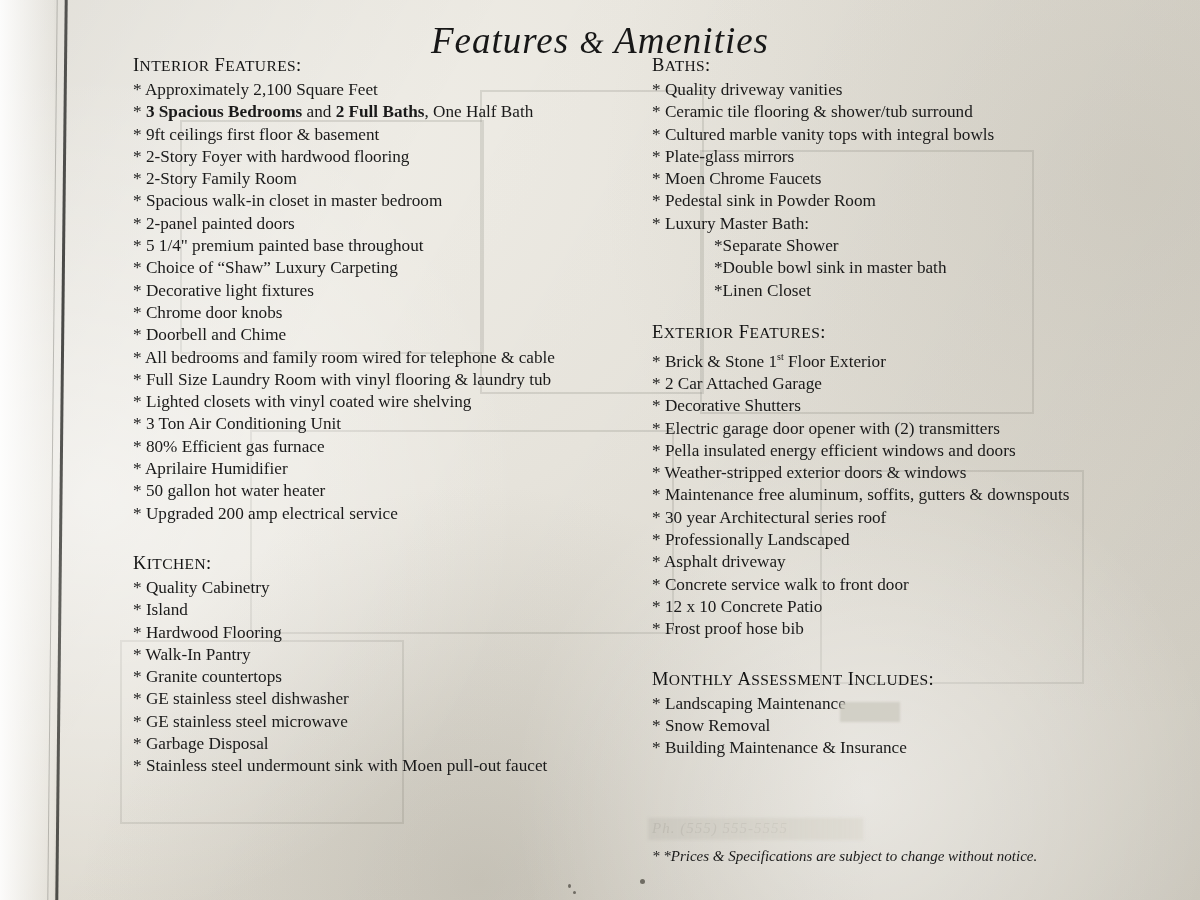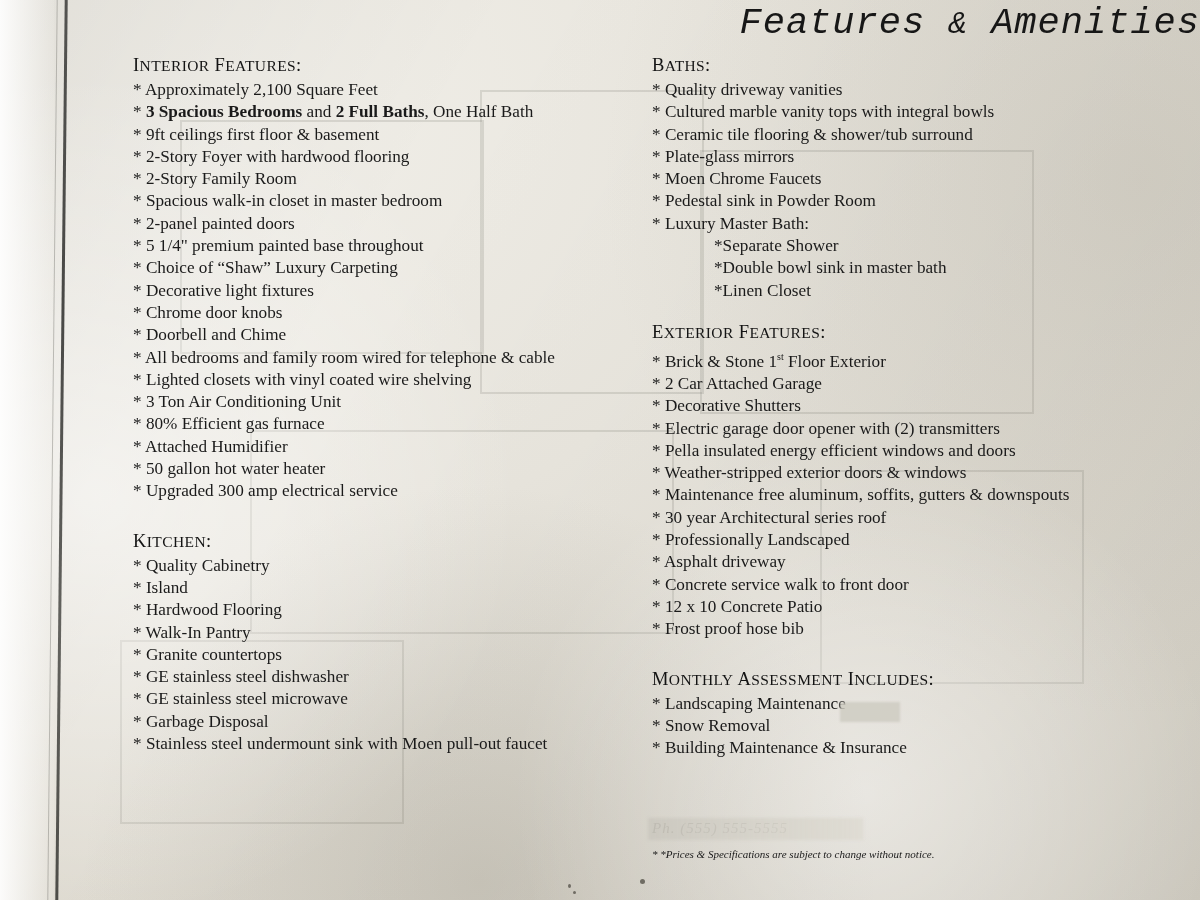--- a/index.html
+++ b/index.html
@@ -66,26 +66,26 @@
     background: linear-gradient(to right, rgba(255,255,255,0.9), rgba(238,236,230,0.2));
     z-index: 2;
   }
   .content {
     position: absolute;
     inset: 0;
     z-index: 4;
   }
   h1.title {
     position: absolute;
-    top: 2px;
+    top: 19px;
     left: 0;
     width: 1200px;
-    text-align: right;
+    text-align: center;
     margin: 0;
-    font-family: Liberation Mono, monospace;
+    font-family: Liberation Serif, serif;
     font-style: italic;
     font-weight: 400;
     font-size: 37px;
     letter-spacing: 1px;
     color: #171717;
   }
   h1.title .amp {
     font-size: 31px;
     font-style: italic;
   }
@@ -152,21 +152,21 @@
     width: 60px;
     height: 20px;
     background: rgba(205,202,193,0.8);
     filter: blur(1.2px);
     z-index: 5;
   }
   .footnote {
     position: absolute;
     left: 652px;
     top: 848px;
-    font-size: 11px;
+    font-size: 15px;
     font-style: italic;
     color: #1a1a1a;
     z-index: 4;
     white-space: nowrap;
   }
   .speck {
     position: absolute;
     background: #6f6c63;
     border-radius: 50%;
     z-index: 4;
@@ -210,26 +210,27 @@
         <li>* 2-Story Foyer with hardwood flooring</li>
         <li>* 2-Story Family Room</li>
         <li>* Spacious walk-in closet in master bedroom</li>
         <li>* 2-panel painted doors</li>
         <li>* 5 1/4" premium painted base throughout</li>
         <li>* Choice of “Shaw” Luxury Carpeting</li>
         <li>* Decorative light fixtures</li>
         <li>* Chrome door knobs</li>
         <li>* Doorbell and Chime</li>
         <li>* All bedrooms and family room wired for telephone &amp; cable</li>
+        <li>* Full Size Laundry Room with vinyl flooring &amp; laundry tub</li>
         <li>* Lighted closets with vinyl coated wire shelving</li>
         <li>* 3 Ton Air Conditioning Unit</li>
         <li>* 80% Efficient gas furnace</li>
-        <li>* Attached Humidifier</li>
+        <li>* Aprilaire Humidifier</li>
         <li>* 50 gallon hot water heater</li>
-        <li>* Upgraded 300 amp electrical service</li>
+        <li>* Upgraded 200 amp electrical service</li>
       </ul>
 
       <div class="spacer-28"></div>
 
       <div class="sect-head">K<span class="sc">ITCHEN</span>:</div>
       <ul class="items">
         <li>* Quality Cabinetry</li>
         <li>* Island</li>
         <li>* Hardwood Flooring</li>
         <li>* Walk-In Pantry</li>
@@ -239,22 +240,22 @@
         <li>* Garbage Disposal</li>
         <li>* Stainless steel undermount sink with Moen pull-out faucet</li>
       </ul>
     </div>
 
     <div class="col col-right">
 
       <div class="sect-head">B<span class="sc">ATHS</span>:</div>
       <ul class="items">
         <li>* Quality driveway vanities</li>
+        <li>* Ceramic tile flooring &amp; shower/tub surround</li>
         <li>* Cultured marble vanity tops with integral bowls</li>
-        <li>* Ceramic tile flooring &amp; shower/tub surround</li>
         <li>* Plate-glass mirrors</li>
         <li>* Moen Chrome Faucets</li>
         <li>* Pedestal sink in Powder Room</li>
         <li>* Luxury Master Bath:</li>
         <li class="indent">*Separate Shower</li>
         <li class="indent">*Double bowl sink in master bath</li>
         <li class="indent">*Linen Closet</li>
       </ul>
 
       <div class="spacer-20"></div>

